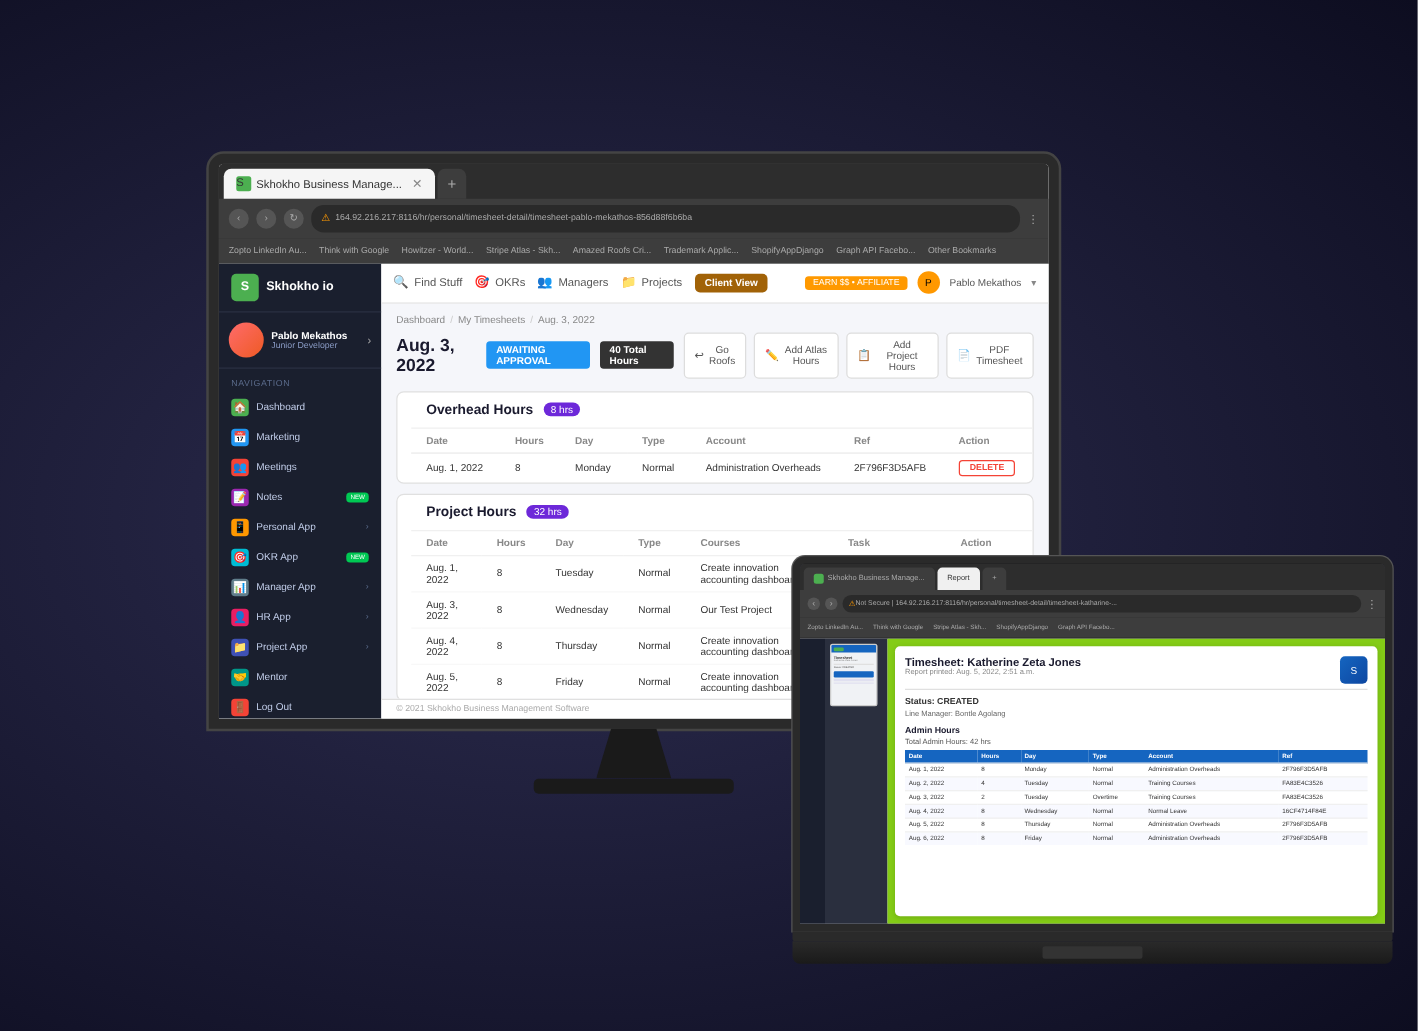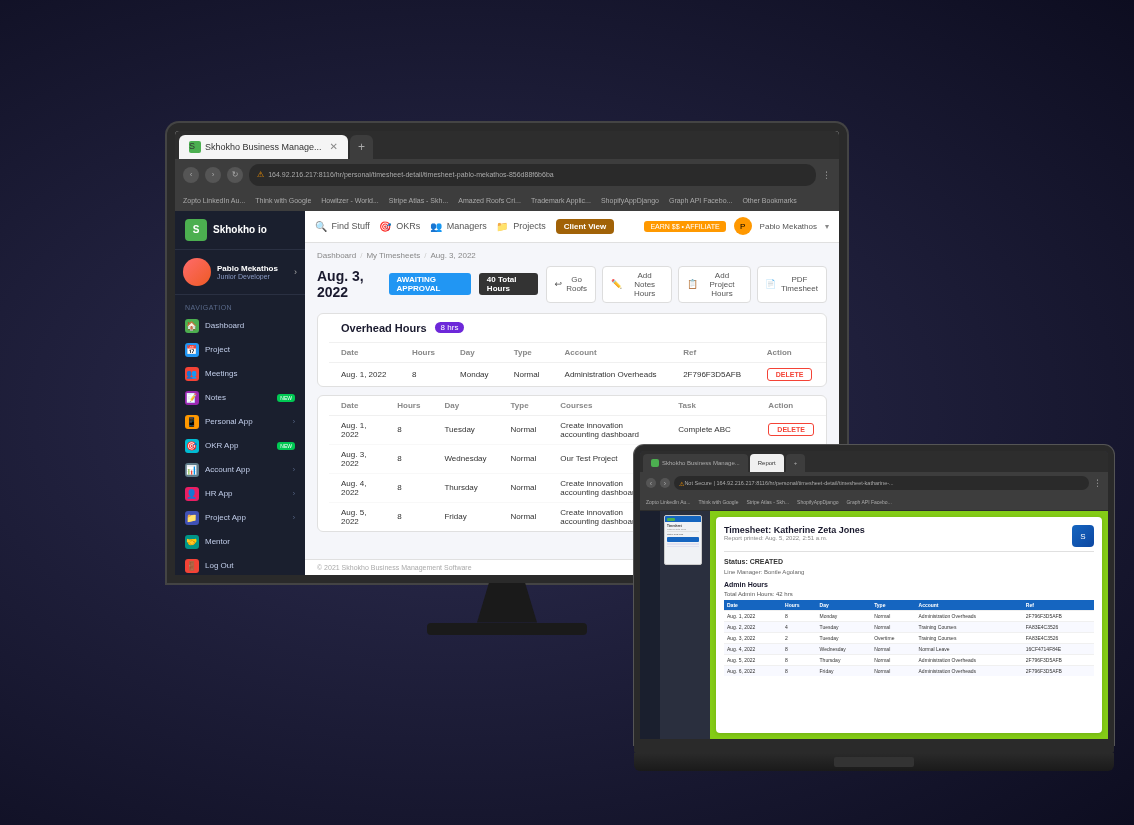--- a/index.html
+++ b/index.html
@@ -756,21 +756,21 @@
               <span style="color:#aaa; font-size:9px;">›</span>
             </div>
             <div class="nav-section">
               <div class="nav-label">Navigation</div>
               <div class="nav-item">
                 <div class="nav-icon" style="background:#4CAF50;">🏠</div>
                 <span class="nav-text">Dashboard</span>
               </div>
               <div class="nav-item">
                 <div class="nav-icon" style="background:#2196F3;">📅</div>
-                <span class="nav-text">Project</span>
+                <span class="nav-text">Marketing</span>
               </div>
               <div class="nav-item">
                 <div class="nav-icon" style="background:#f44336;">👥</div>
                 <span class="nav-text">Meetings</span>
               </div>
               <div class="nav-item">
                 <div class="nav-icon" style="background:#9C27B0;">📝</div>
                 <span class="nav-text">Notes</span>
                 <span class="nav-badge">NEW</span>
               </div>
@@ -779,21 +779,21 @@
                 <span class="nav-text">Personal App</span>
                 <span class="nav-chevron">›</span>
               </div>
               <div class="nav-item">
                 <div class="nav-icon" style="background:#00BCD4;">🎯</div>
                 <span class="nav-text">OKR App</span>
                 <span class="nav-badge">NEW</span>
               </div>
               <div class="nav-item">
                 <div class="nav-icon" style="background:#607D8B;">📊</div>
-                <span class="nav-text">Account App</span>
+                <span class="nav-text">Manager App</span>
                 <span class="nav-chevron">›</span>
               </div>
               <div class="nav-item">
                 <div class="nav-icon" style="background:#E91E63;">👤</div>
                 <span class="nav-text">HR App</span>
                 <span class="nav-chevron">›</span>
               </div>
               <div class="nav-item">
                 <div class="nav-icon" style="background:#3F51B5;">📁</div>
                 <span class="nav-text">Project App</span>
@@ -855,21 +855,21 @@
                 <span class="page-date">Aug. 3, 2022</span>
                 <span class="status-badge">AWAITING APPROVAL</span>
                 <span class="hours-badge">40 Total Hours</span>
                 <div class="header-actions">
                   <button class="action-btn">
                     <span class="icon">↩</span>
                     <span>Go Roofs</span>
                   </button>
                   <button class="action-btn">
                     <span class="icon">✏️</span>
-                    <span>Add Notes Hours</span>
+                    <span>Add Atlas Hours</span>
                   </button>
                   <button class="action-btn">
                     <span class="icon">📋</span>
                     <span>Add Project Hours</span>
                   </button>
                   <button class="action-btn">
                     <span class="icon">📄</span>
                     <span>PDF Timesheet</span>
                   </button>
                 </div>
@@ -902,20 +902,24 @@
                       <td>2F796F3D5AFB</td>
                       <td>
                         <button class="delete-btn">DELETE</button>
                       </td>
                     </tr>
                   </tbody>
                 </table>
               </div>
 
               <div class="section-card">
+                <div class="section-header">
+                  <span class="section-title">Project Hours</span>
+                  <span class="section-badge">32 hrs</span>
+                </div>
                 <table>
                   <thead>
                     <tr>
                       <th>Date</th>
                       <th>Hours</th>
                       <th>Day</th>
                       <th>Type</th>
                       <th>Courses</th>
                       <th>Task</th>
                       <th>Action</th>

